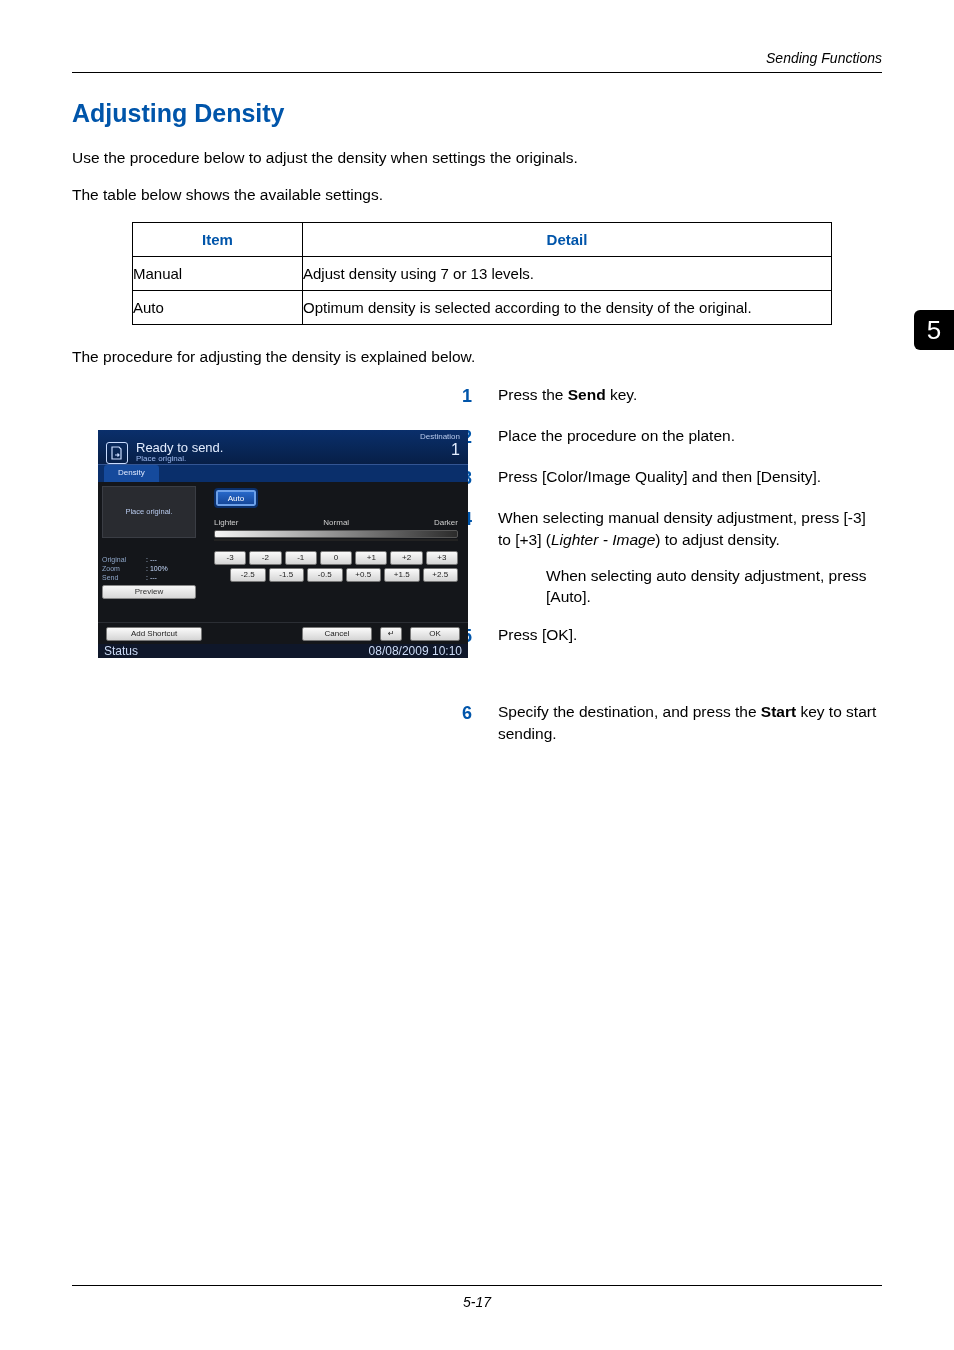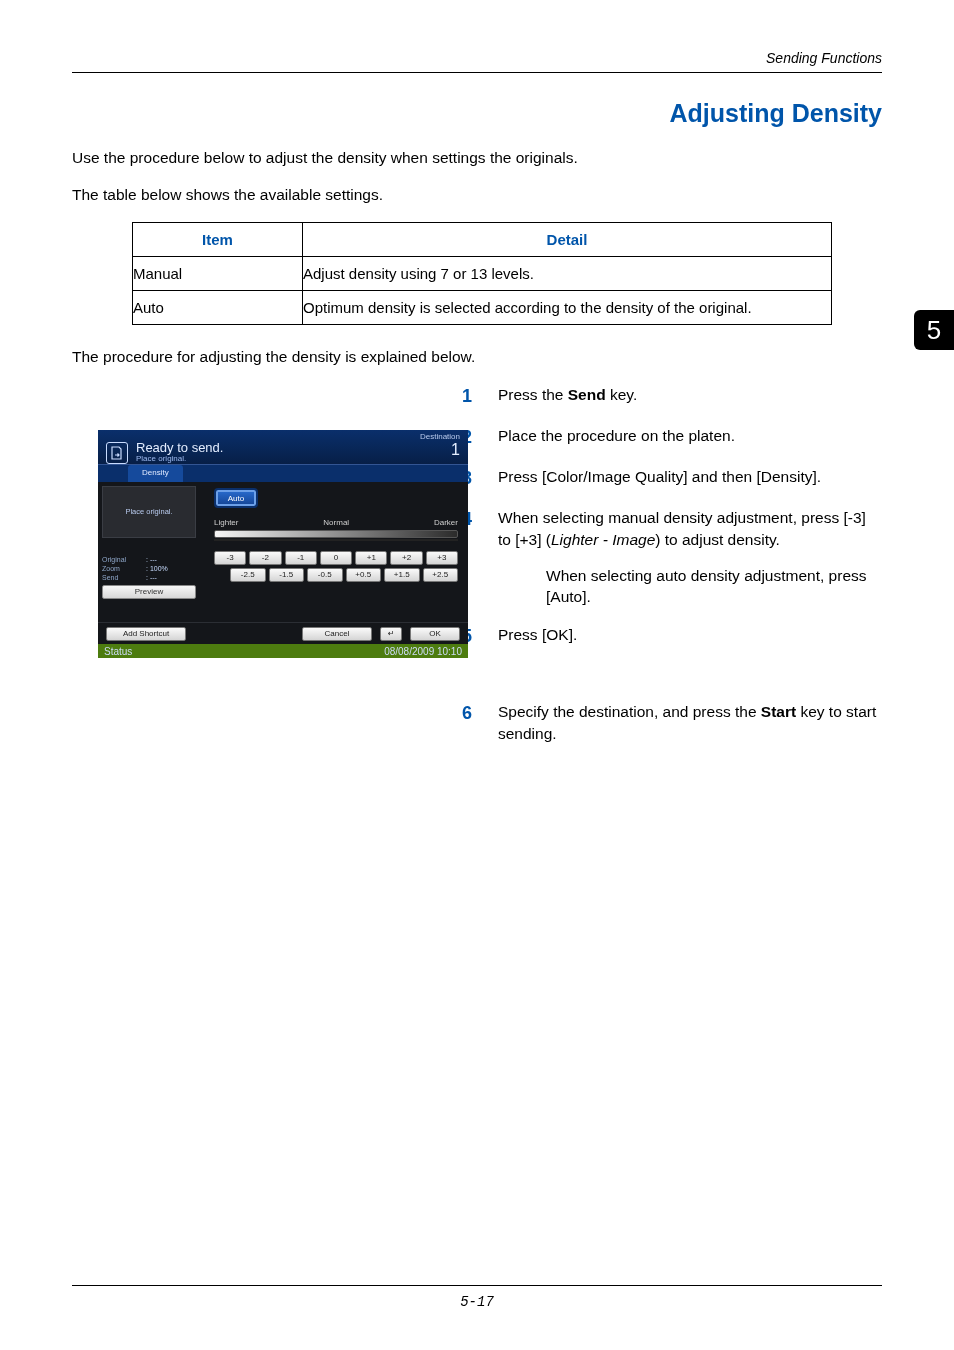--- a/index.html
+++ b/index.html
@@ -24,21 +24,20 @@
   .hr-top {
     border: 0;
     border-top: 1.2px solid #000;
     margin-bottom: 26px;
   }
   .section-title {
     color: #0055aa;
     font-size: 25px;
     font-weight: bold;
     margin-bottom: 20px;
-    text-align: right;
   }
   .body-text {
     font-size: 15.5px;
     margin-bottom: 16px;
     line-height: 1.35;
   }
   table.info {
     width: 700px;
     border-collapse: collapse;
     margin: 12px 0 22px 60px;
@@ -132,21 +131,20 @@
   .shot-header-right {
     position: absolute; right: 8px; top: 2px; text-align: right;
     color: #b7c9ec; font-size: 8px;
   }
   .shot-header-right .count { font-size: 16px; color: #e3edff; }
 
   .shot-tabbar {
     height: 18px;
     background: #0a2f6b;
     border-top: 1px solid #335593;
-    padding-left: 24px;
   }
   .shot-tab {
     display: inline-block;
     height: 18px;
     background: #154a9c;
     color: #dfe9ff;
     font-size: 8px;
     padding: 3px 14px 0;
     border-radius: 3px 3px 0 0;
     margin-left: 6px;
@@ -244,42 +242,41 @@
   }
   .footer-left-btn, .footer-btn {
     height: 14px;
     background: linear-gradient(#fafafa,#d5d5d5);
     border: 1px solid #777;
     font-size: 8px; color: #222;
     display: flex; align-items: center; justify-content: center;
     border-radius: 2px;
     padding: 0 8px;
   }
-  .footer-left-btn { width: 80px; }
+  .footer-left-btn { width: 96px; }
   .footer-spacer { flex: 1; }
   .footer-btn.sm { width: 22px; padding: 0; }
   .footer-btn.cancel { width: 70px; }
   .footer-btn.ok { width: 50px; }
 
   .shot-statusbar {
     height: 14px;
-    background: #4d7c0f;
+    background: #0f172a;
     color: #cddcf7;
-    font-size: 10px;
+    font-size: 12px;
     display: flex; align-items: center; justify-content: space-between;
     padding: 0 6px;
   }
 
   
   .doc-footer {
     position: absolute;
     bottom: 40px;
     left: 0; right: 0;
     text-align: center;
-    font-family: Liberation Mono, monospace;
   }
   .doc-footer .line {
     border-top: 1px solid #000;
     margin: 0 72px 8px;
   }
   .doc-footer .pn {
     font-style: italic;
     font-size: 14px;
   }
 </style>

